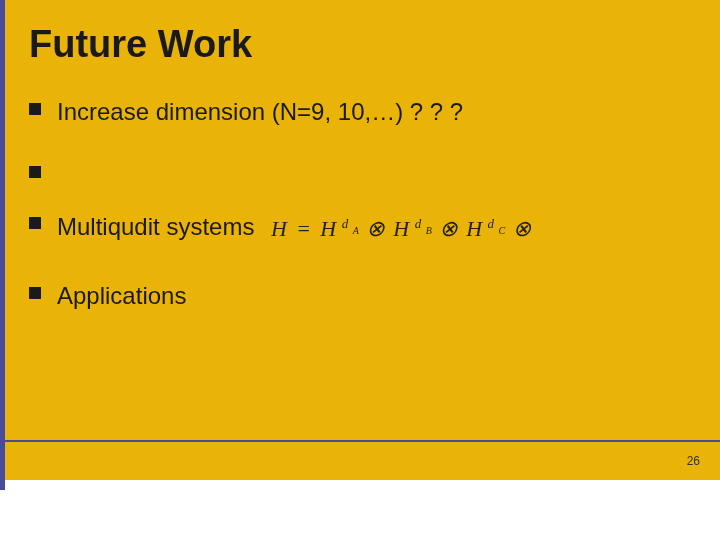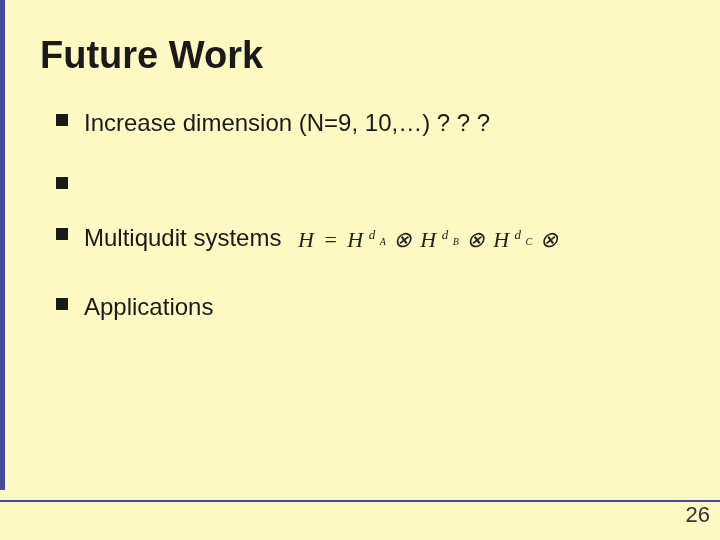--- a/index.html
+++ b/index.html
@@ -12,24 +12,24 @@
       width: 720px;
       height: 540px;
       background: #ffffff;
       font-family: 'Times New Roman', Times, serif;
       position: relative;
       overflow: hidden;
     }
 
     .slide-container {
       width: 720px;
-      height: 540px;
-      padding: 16px;
+      height: 480px;
+      padding: 5px;
       position: relative;
-      background: #fef9c3;
+      background: #eab308;
     }
 
     .left-bar {
       position: absolute;
       left: 0;
       top: 0;
       width: 5px;
       height: 490px;
       background: #4a4a9a;
     }
@@ -43,21 +43,21 @@
       font-weight: normal;
       color: #1a1a1a;
       margin-bottom: 30px;
       font-family: 'Arial', sans-serif;
       font-weight: bold;
     }
 
     .bullet-list {
       list-style: none;
       padding: 0;
-      margin: 16px;
+      margin: 0;
     }
 
     .bullet-item {
       display: flex;
       align-items: flex-start;
       margin-bottom: 32px;
       font-size: 24px;
       color: #1a1a1a;
       font-family: 'Arial', sans-serif;
     }
@@ -94,22 +94,22 @@
       bottom: 38px;
       left: 0;
       right: 0;
       height: 2px;
       background: #4a4a9a;
     }
 
     .page-number {
       position: absolute;
       bottom: 12px;
-      right: 10px;
-      font-size: 22px;
+      right: 20px;
+      font-size: 12px;
       color: #333;
       font-family: 'Arial', sans-serif;
     }
   </style>
 </head>
 <body>
 
 <div class="slide-container">
 
   <div class="left-bar"></div>

